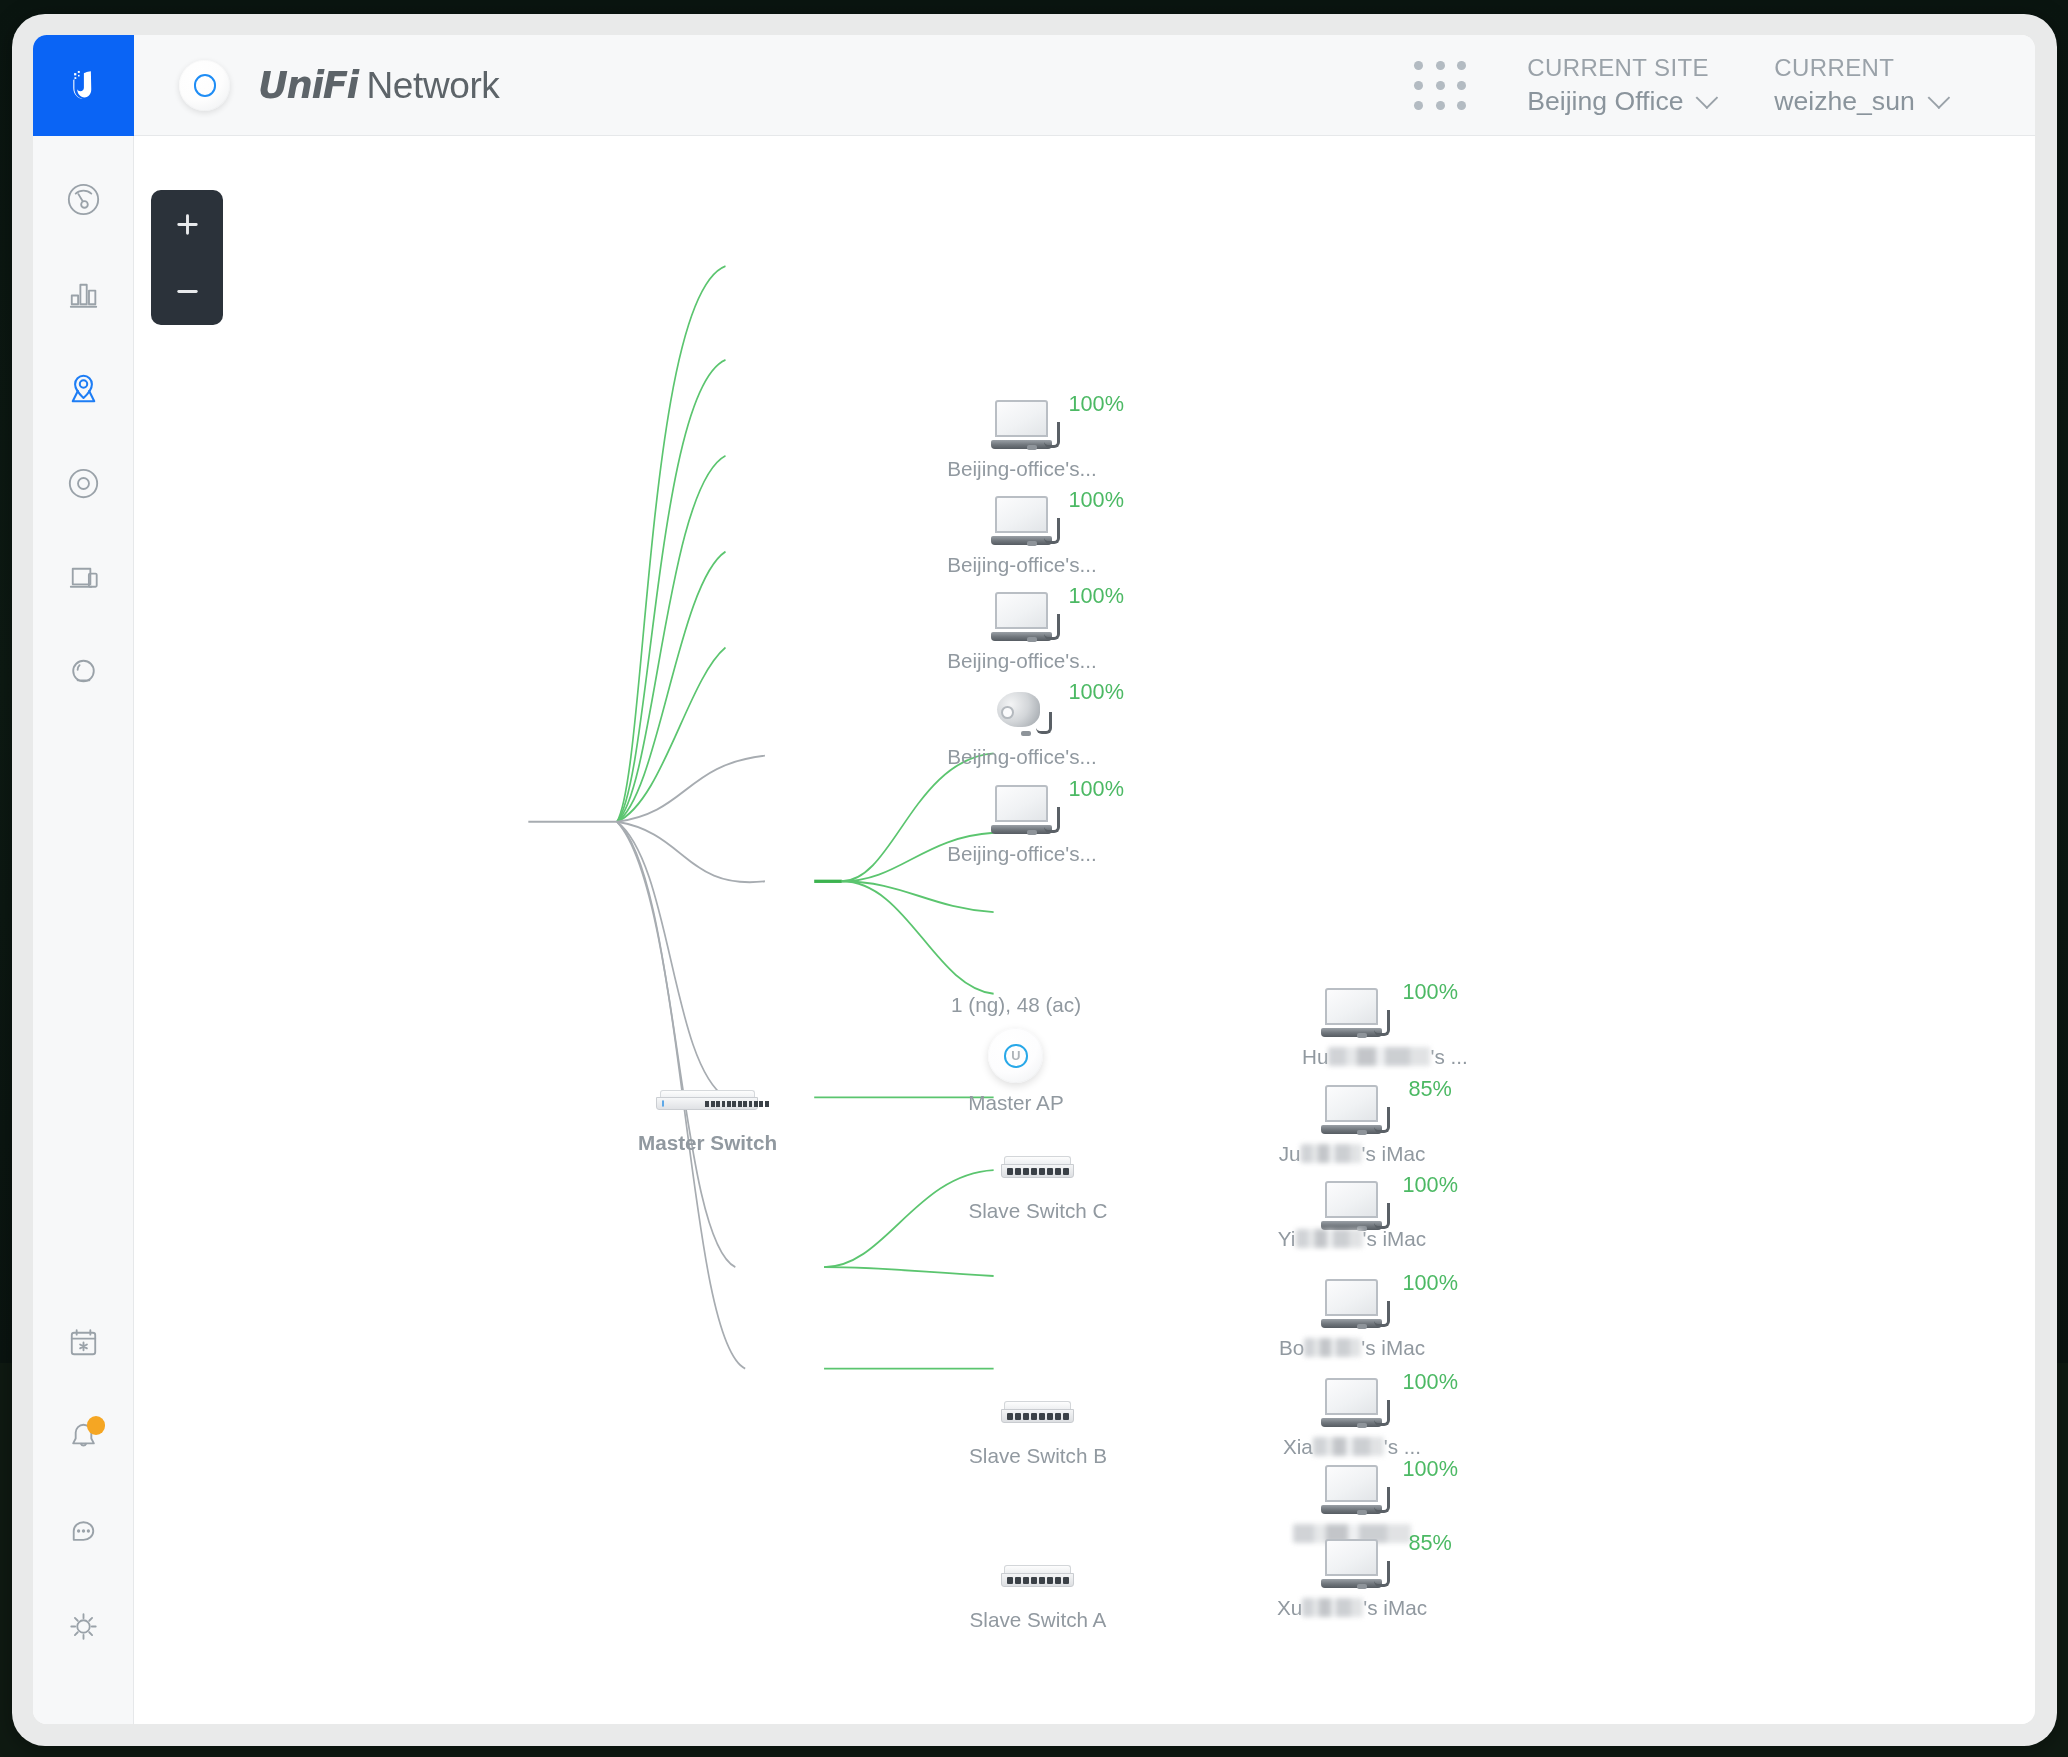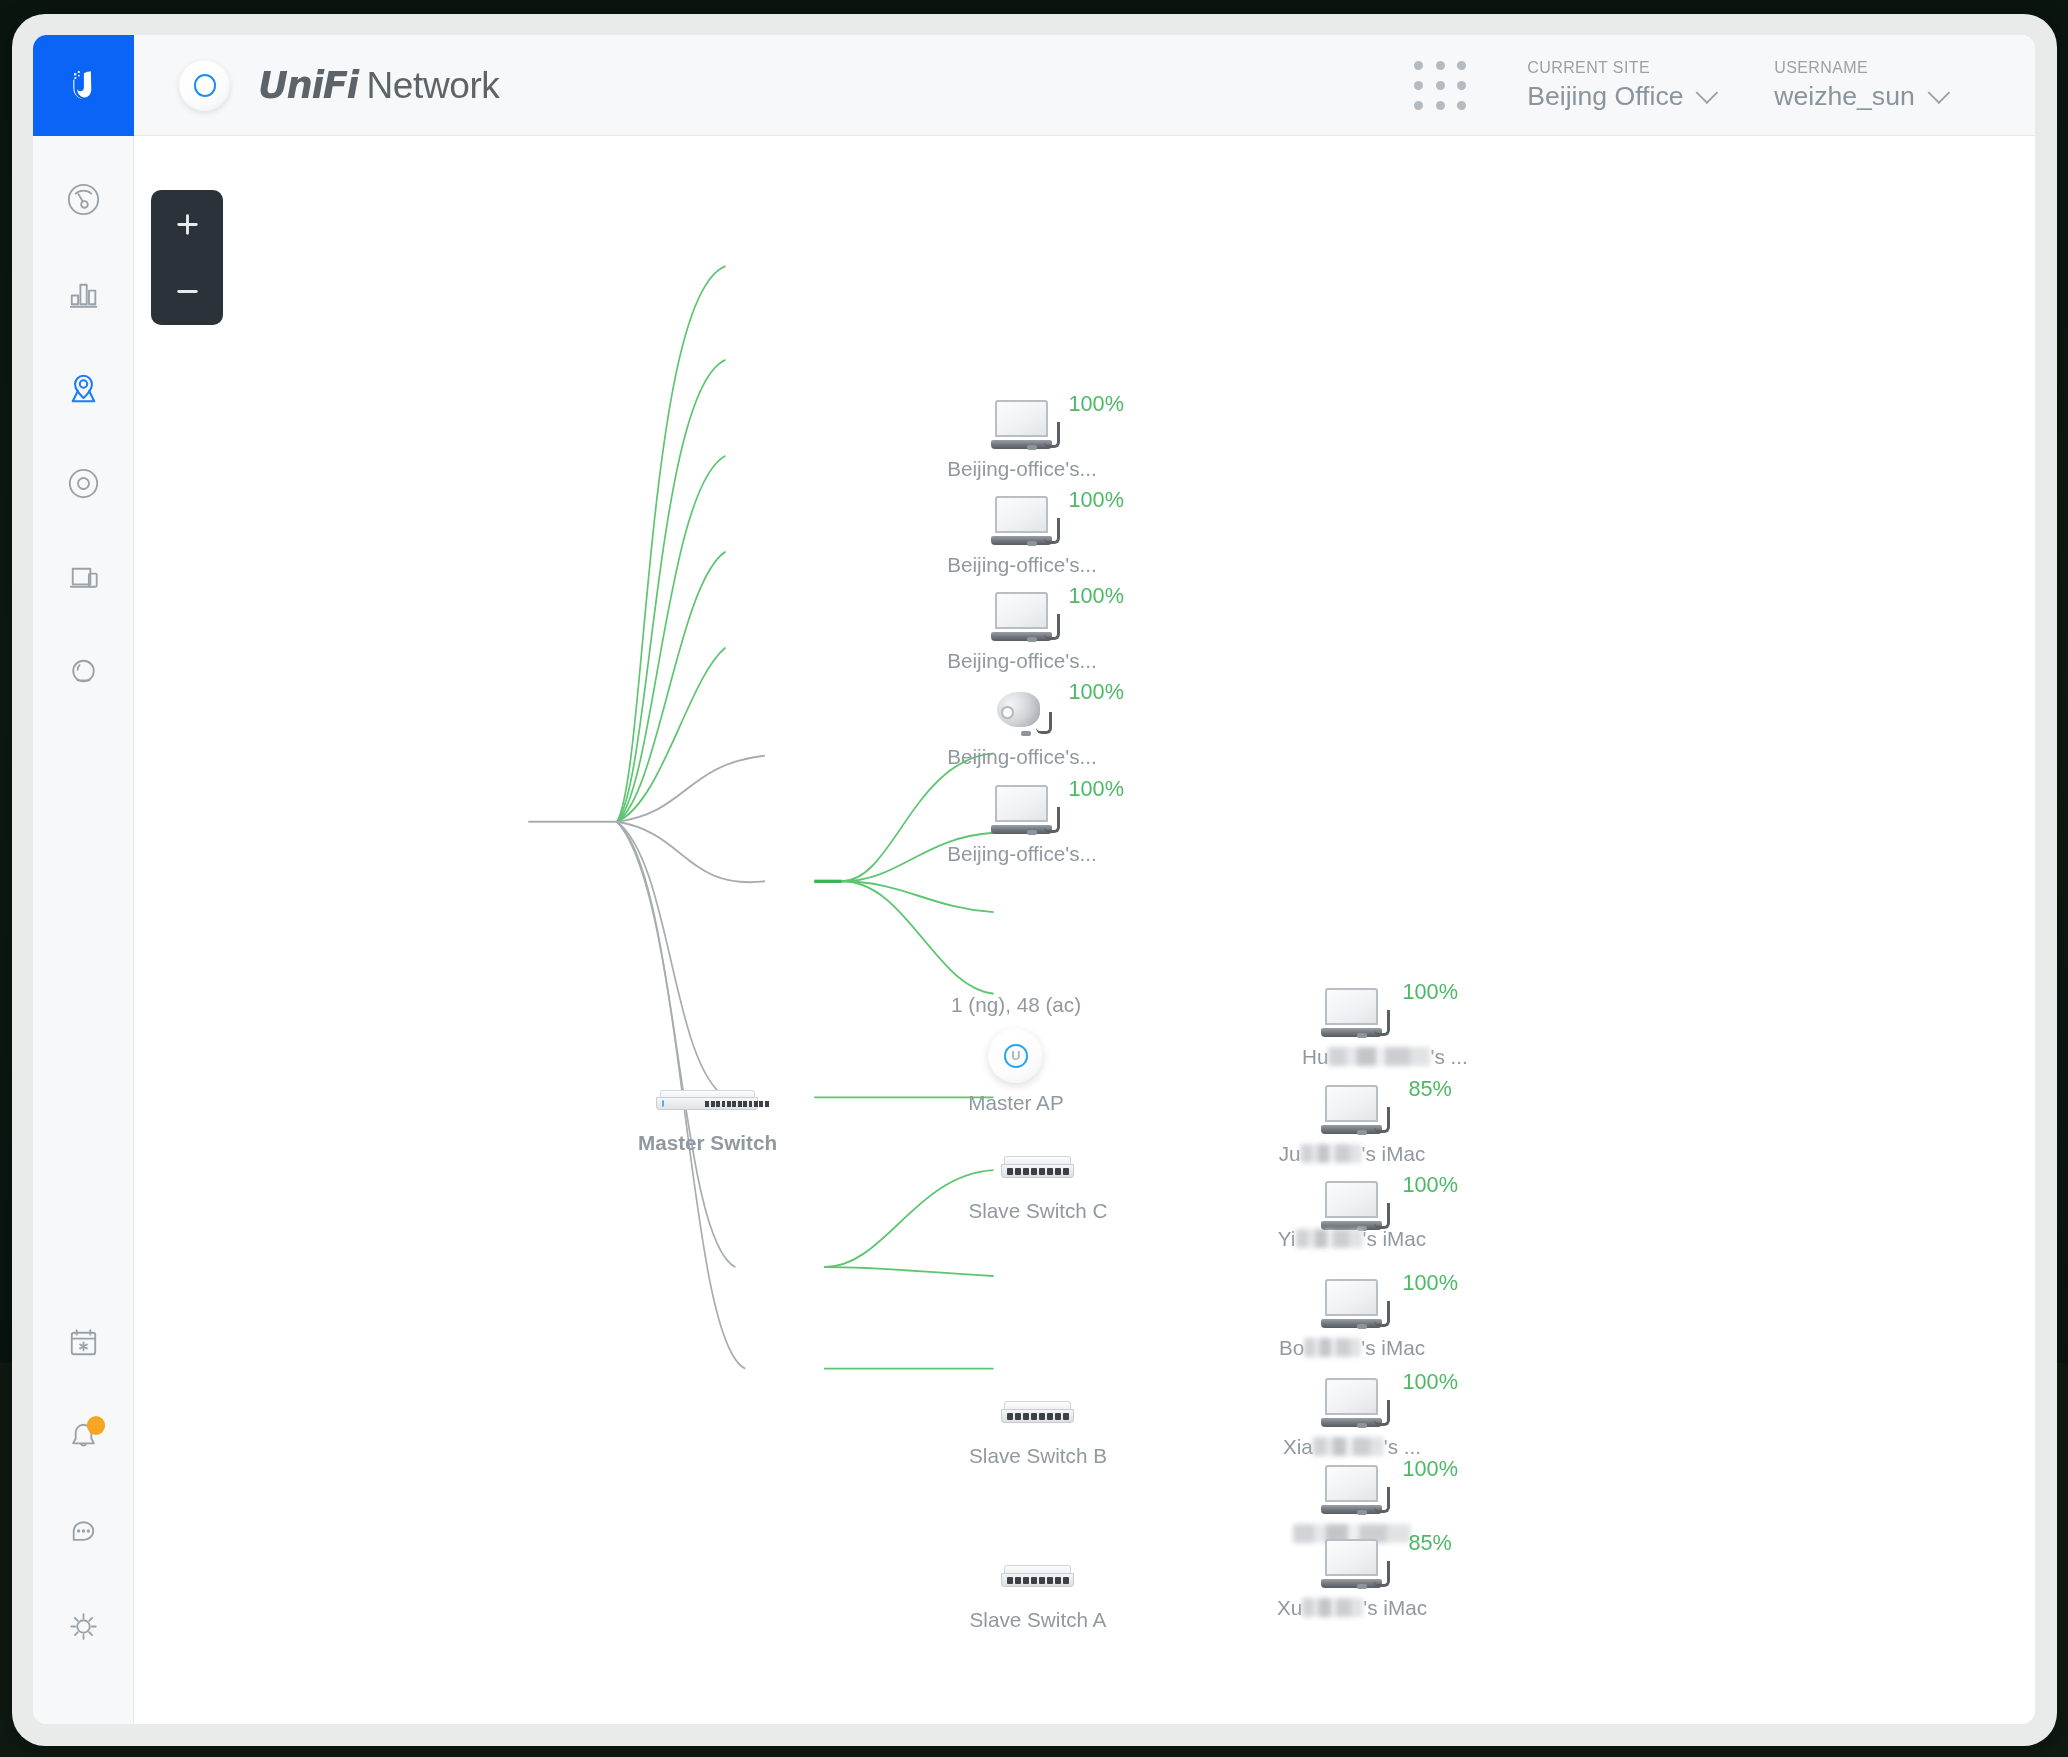--- a/index.html
+++ b/index.html
@@ -97,21 +97,21 @@
     font-style: italic; font-weight: bold;
     font-family: "DejaVu Sans", sans-serif;
     letter-spacing: -1.5px;
   }
   .app-title .net { font-weight: 400; margin-left: 8.9px; }
 
   .header-right { margin-left: auto; display: flex; align-items: center; gap: 0; }
   .grid-dots { display: grid; grid-template-columns: repeat(3, 10.8px); gap: 10.8px; margin-right: 59px; }
   .grid-dots i { width: 8.9px; height: 8.9px; border-radius: 50%; background: #b3bbc2; display:block; }
   .hdr-block { margin-right: 59px; }
-  .hdr-label { font-size: 16px; color: #9aa2a9; letter-spacing: 0.4px; margin-bottom: 4.9px; }
+  .hdr-label { font-size: 24px; color: #9aa2a9; letter-spacing: 0.4px; margin-bottom: 4.9px; }
   .hdr-value {
     font-size: 26.6px; color: #8a949c; display: flex; align-items: center; gap: 16px;
     white-space: nowrap; cursor: pointer;
   }
   .chev { width: 15.8px; height: 15.8px; border-right: 2.4px solid #9aa2a9; border-bottom: 2.4px solid #9aa2a9;
           transform: rotate(45deg) translate(-3px,-3px); }
 
   
   .toolbar {
     height: 95px; flex: 0 0 95px;
@@ -382,21 +382,21 @@
                 <i></i>
             </div>
             <div class="hdr-block">
               <div class="hdr-label">CURRENT SITE</div>
               <div class="hdr-value">
                 <span>Beijing Office</span>
                 <span class="chev"></span>
               </div>
             </div>
             <div class="hdr-block">
-              <div class="hdr-label">USERNAME</div>
+              <div class="hdr-label">CURRENT</div>
               <div class="hdr-value">
                 <span>weizhe_sun</span>
                 <span class="chev"></span>
               </div>
             </div>
           </div>
         </div>
 
 
         <div class="canvas">

